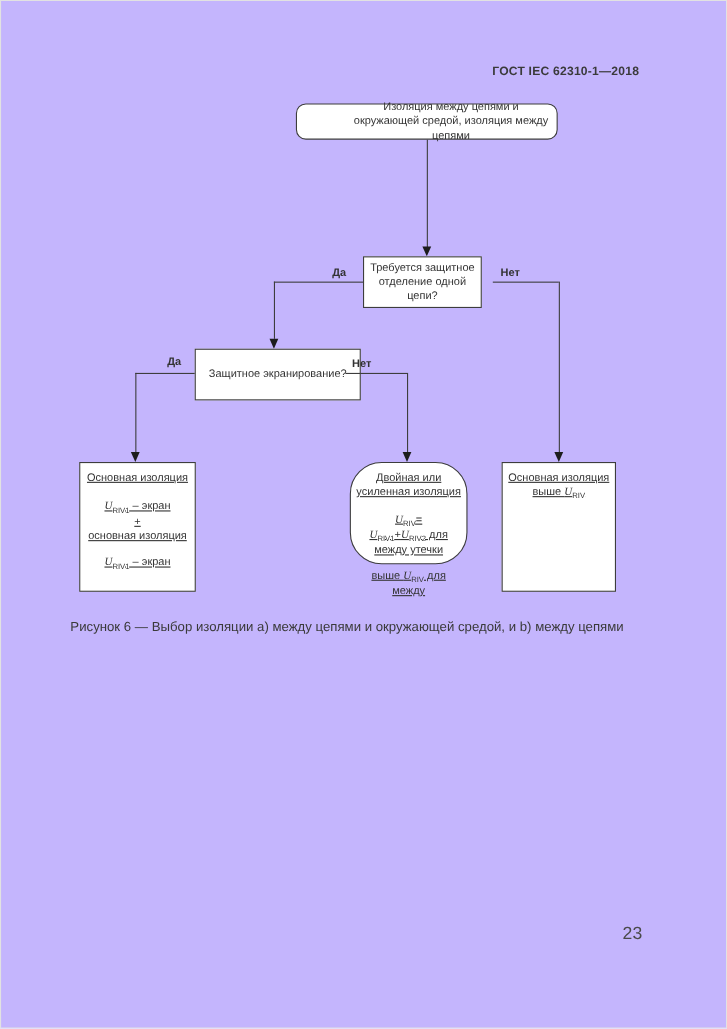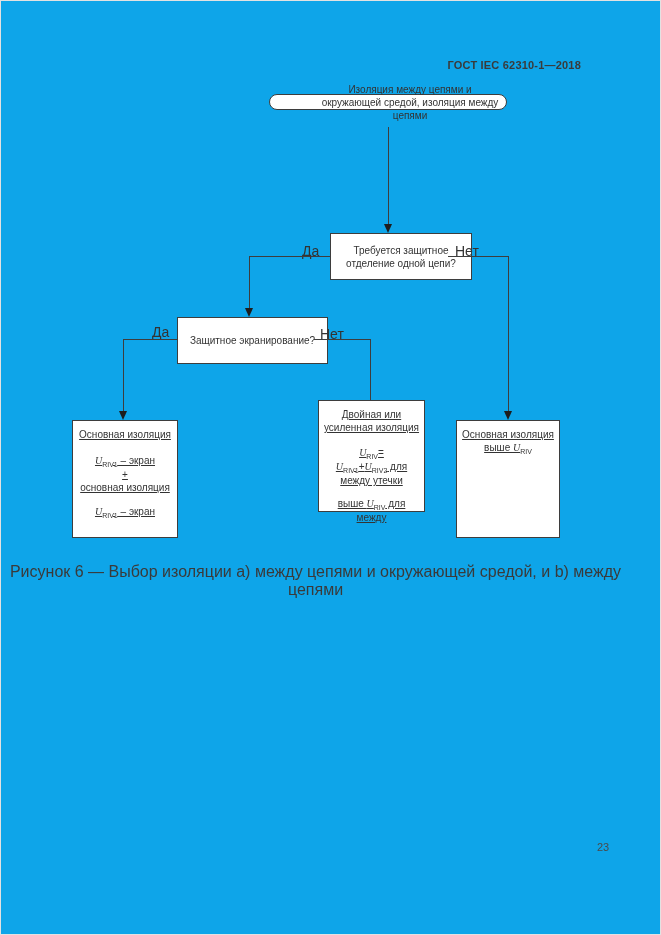--- a/index.html
+++ b/index.html
@@ -1,20 +1,20 @@
 <!DOCTYPE html>
 <html><head>
 <meta charset="utf-8">
 <style>
   html, body { margin: 0; padding: 0; background: #ffffff; }
   .page {
     position: relative;
     width: 661px;
     height: 935px;
-    background: #0ea5e9;
+    background: #c4b5fd;
     box-shadow: inset 0 0 0 1px #e2e2e2;
     font-family: "Liberation Sans", sans-serif;
     color: #333333;
     overflow: hidden;
   }
   .doc-header {
     position: absolute;
     top: 59px;
     right: 80px;
     font-size: 11px;
@@ -58,66 +58,66 @@
   .arrow-down {
     position: absolute;
     width: 0;
     height: 0;
     border-left: 4px solid transparent;
     border-right: 4px solid transparent;
     border-top: 9px solid #1d1d1d;
   }
   .branch-label {
     position: absolute;
-    font-size: 14px;
+    font-size: 10px;
     color: #333333;
     white-space: nowrap;
+    font-weight: bold;
   }
   .formula { white-space: nowrap; }
   .formula .u { font-style: italic; font-family: "Liberation Serif", serif; }
   .formula sub { font-size: 7px; line-height: 1; }
   .mt13 { margin-top: 13px; }
   .mt11 { margin-top: 11px; }
   .mt12 { margin-top: 12px; }
   .mt10 { margin-top: 10px; }
   .caption {
     position: absolute;
     top: 563px;
     left: 0;
     width: 631px;
     text-align: center;
-    font-size: 16px;
+    font-size: 12px;
     color: #3a3a3a;
   }
   .page-number {
     position: absolute;
     top: 841px;
     left: 566px;
-    font-size: 11px;
+    font-size: 16px;
     color: #4a4a4a;
-    margin-left: 31px;
   }
 </style>
 </head>
 <body>
 
 <div class="page">
 
   <div class="doc-header">ГОСТ IEC 62310-1—2018</div>
 
   <div>
 
-    <div class="fc-box rounded" style="left:269px; top:94px; width:238px; height:16px;padding-left:48px;">
+    <div class="fc-box rounded" style="left:269px; top:94px; width:238px; height:33px;padding-left:48px;">
       <span>Изоляция между цепями и окружающей средой, изоляция между цепями</span>
     </div>
 
     <div class="vline" style="left:388px; top:127px; height:99px;"></div>
     <div class="arrow-down" style="left:384px; top:224px;"></div>
 
-    <div class="fc-box" style="left:330px; top:233px; width:142px; height:47px;">
+    <div class="fc-box" style="left:330px; top:233px; width:108px; height:47px;">
       <span>Требуется защитное отделение одной цепи?</span>
     </div>
     <div class="branch-label" style="left:302px; top:243px;">Да</div>
     <div class="branch-label" style="left:455px; top:243px;">Нет</div>
 
     <div class="hline" style="left:249px; top:256px; width:81px;"></div>
     <div class="vline" style="left:249px; top:256px; height:52px;"></div>
     <div class="arrow-down" style="left:245px; top:308px;"></div>
 
     <div class="hline" style="left:448px; top:256px; width:60px;"></div>
@@ -141,21 +141,21 @@
     <div class="fc-box result" style="left:72px; top:420px; width:106px; height:118px;">
       <div class="result-inner">
         <div>Основная изоляция</div>
         <div class="formula mt13"><span class="u">U</span><sub>RIV1</sub><span> – экран</span></div>
         <div>+</div>
         <div>основная изоляция</div>
         <div class="formula mt11"><span class="u">U</span><sub>RIV1</sub><span> – экран</span></div>
       </div>
     </div>
 
-    <div class="fc-box result" style="left:318px; top:400px; width:107px; height:112px;">
+    <div class="fc-box result" style="left:318px; top:420px; width:107px; height:93px;border-radius:29px;">
       <div class="result-inner">
         <div>Двойная или усиленная изоляция</div>
         <div class="formula mt12"><span class="u">U</span><sub>RIV</sub><span>=</span></div>
         <div class="formula"><span class="u">U</span><sub>RIV1</sub><span>+</span><span class="u">U</span><sub>RIV2</sub><span> для</span></div>
         <div>между утечки</div>
         <div class="formula mt10"><span>выше </span><span class="u">U</span><sub>RIV</sub><span> для</span></div>
         <div>между</div>
       </div>
     </div>
 

